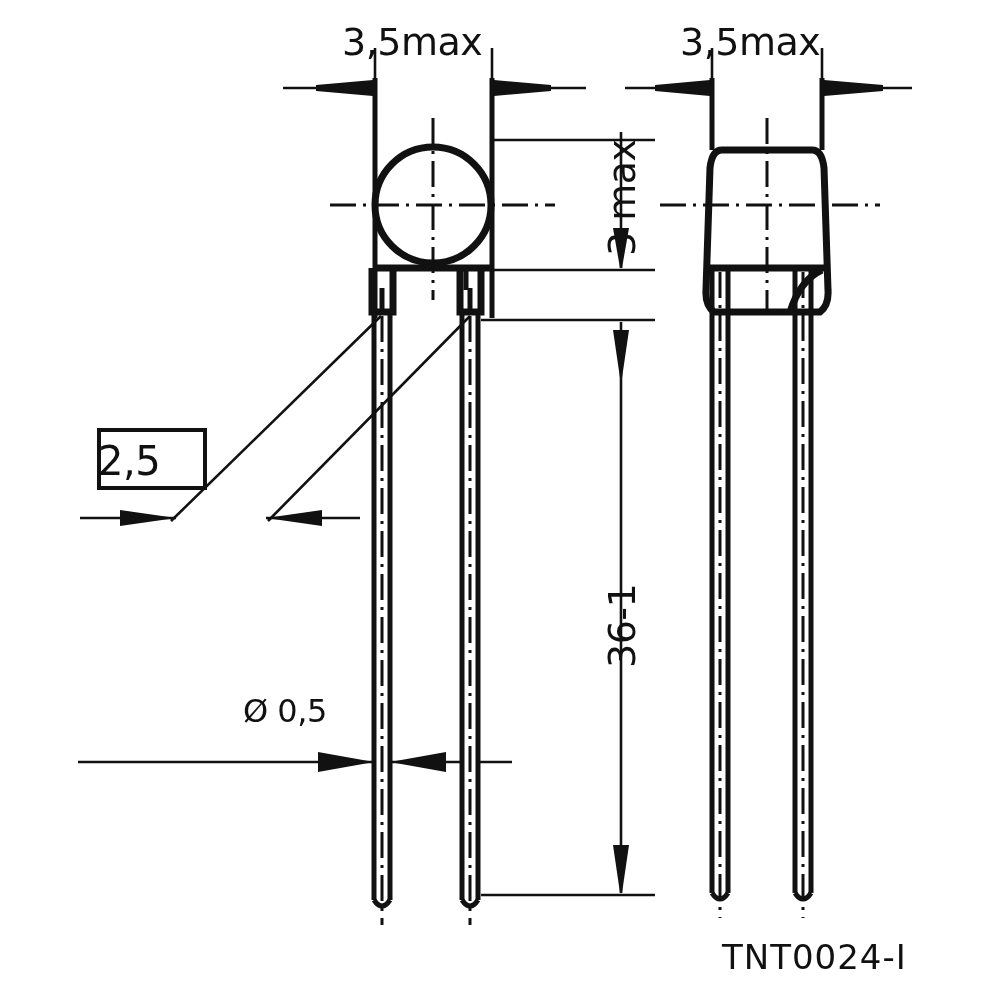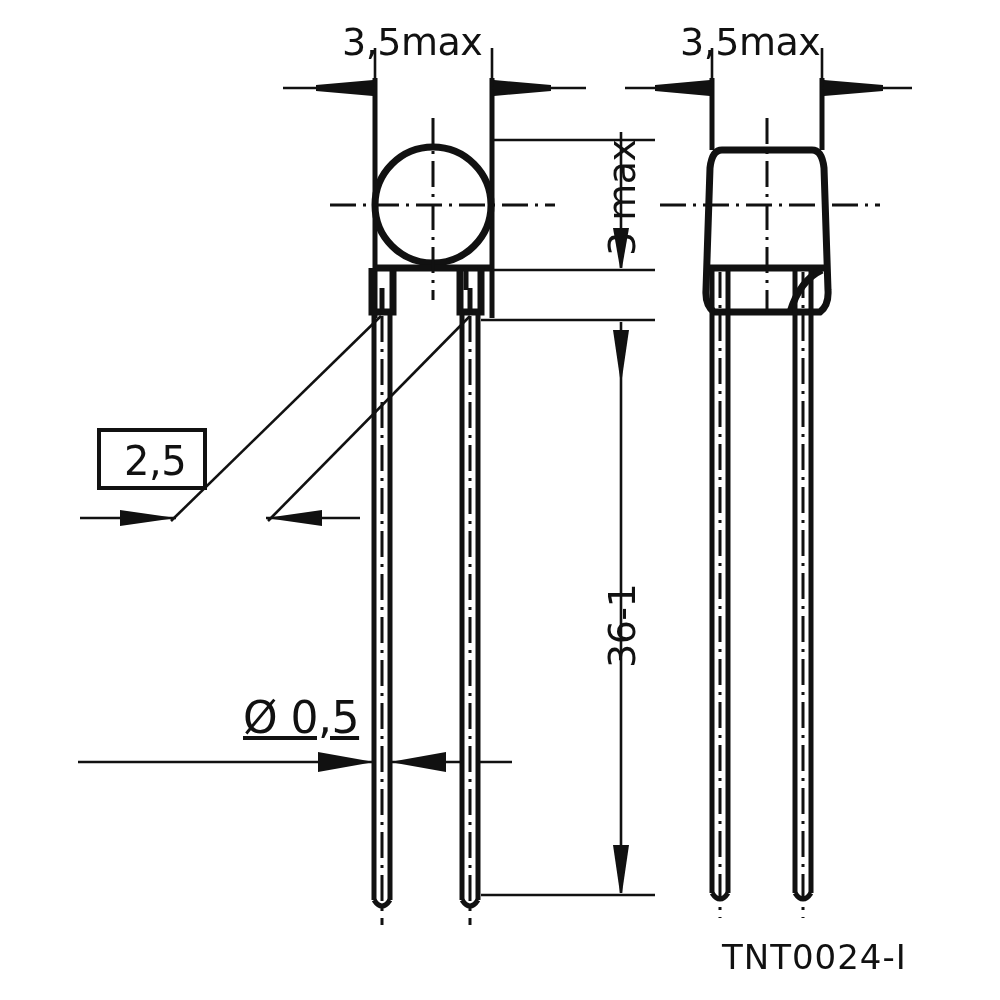--- a/index.html
+++ b/index.html
@@ -34,21 +34,21 @@
   .t-top { font-size: 38px; font-weight: 500; }
   .t-vert {
     font-size: 38px;
     font-weight: 500;
     transform-origin: left top;
   }
   .t-box {
     font-size: 40px;
     font-weight: 500;
   }
-  .t-phi { font-size: 44px; font-weight: 500; text-decoration: underline; }
+  .t-phi { font-size: 32px; font-weight: 500; }
   .t-caption { font-size: 34px; font-weight: 500; letter-spacing: 1px; }
   .boxframe {
     position: absolute;
     border: 4px solid #111111;
     box-sizing: border-box;
   }
 </style>
 </head>
 <body>
 
@@ -196,19 +196,19 @@
 
   <div class="dim-text t-top" style="left:342px; top:20px;">3,5max</div>
 
   <div class="dim-text t-top" style="left:680px; top:20px;">3,5max</div>
 
   <div class="dim-text t-vert" style="left:600px; top:256px; transform:rotate(-90deg);">3 max</div>
 
   <div class="dim-text t-vert" style="left:600px; top:668px; transform:rotate(-90deg);">36-1</div>
 
   <div class="boxframe" style="left:97px; top:428px; width:110px; height:62px;"></div>
-  <div class="dim-text t-box" style="left:124px; top:438px;">2,5</div>
+  <div class="dim-text t-box" style="left:98px; top:438px;">2,5</div>
 
   <div class="dim-text t-phi" style="left:243px; top:692px;">Ø 0,5</div>
 
   <div class="dim-text t-caption" style="left:722px; top:937px;">TNT0024-I</div>
 
 </div>
 
 </body></html>

